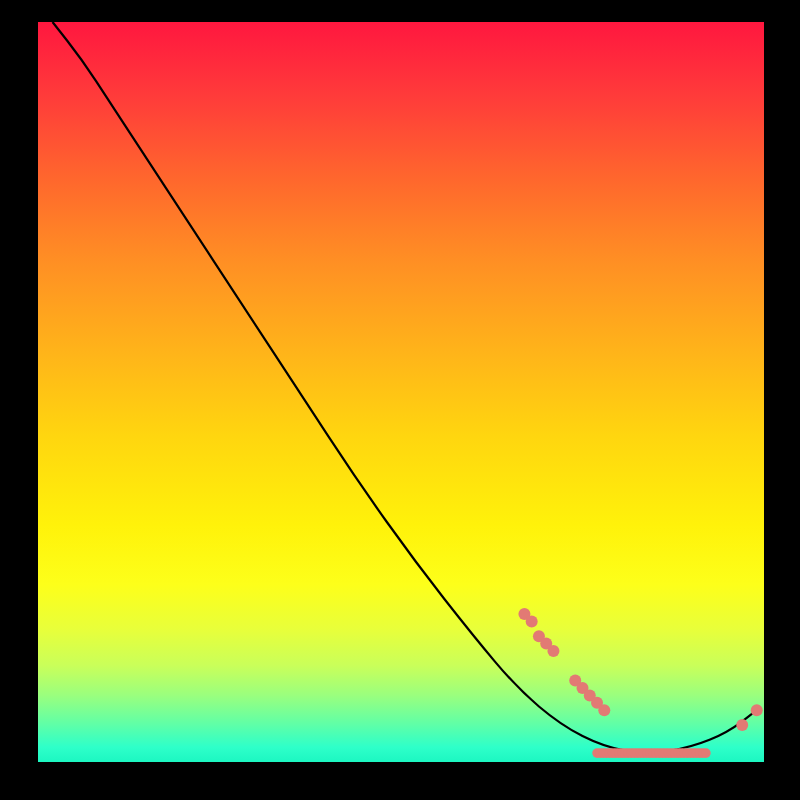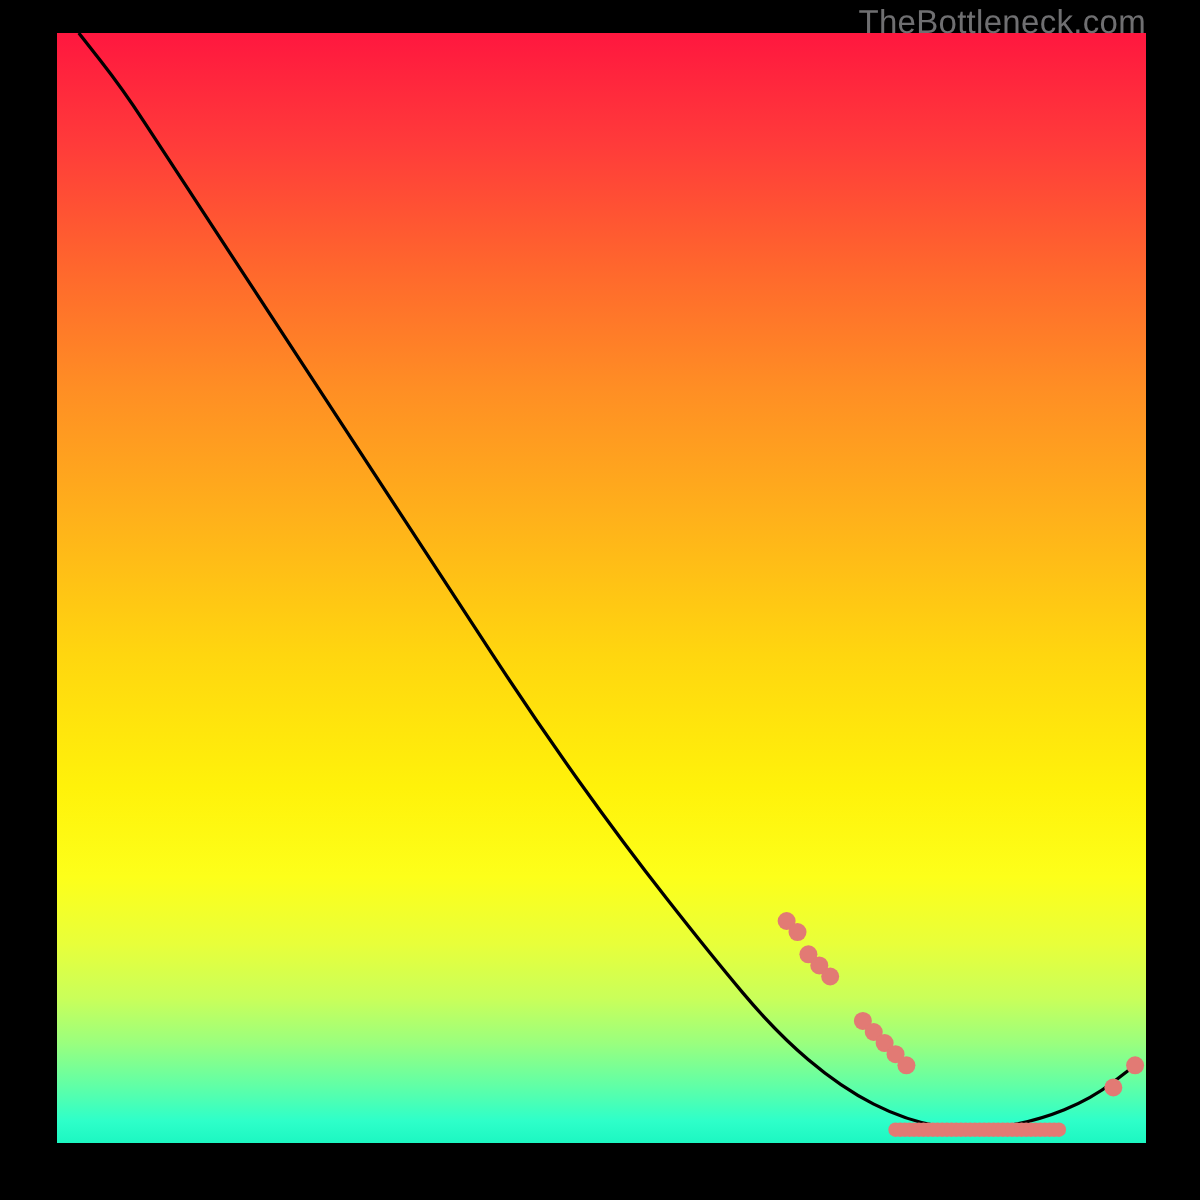--- a/index.html
+++ b/index.html
@@ -103,14 +103,13 @@
           <circle cx="649.25" cy="731.12" r="4.8" fill="#e27a74"></circle>
           <circle cx="652.36" cy="731.12" r="4.8" fill="#e27a74"></circle>
           <circle cx="655.47" cy="731.12" r="4.8" fill="#e27a74"></circle>
           <circle cx="658.59" cy="731.12" r="4.8" fill="#e27a74"></circle>
           <circle cx="661.70" cy="731.12" r="4.8" fill="#e27a74"></circle>
           <circle cx="664.81" cy="731.12" r="4.8" fill="#e27a74"></circle>
           <circle cx="667.92" cy="731.12" r="4.8" fill="#e27a74"></circle>
         </g>
     </svg>
   </div>
-  <div class="watermark">TheBottleneck.com</div>
 </div>
 
 </body></html>

